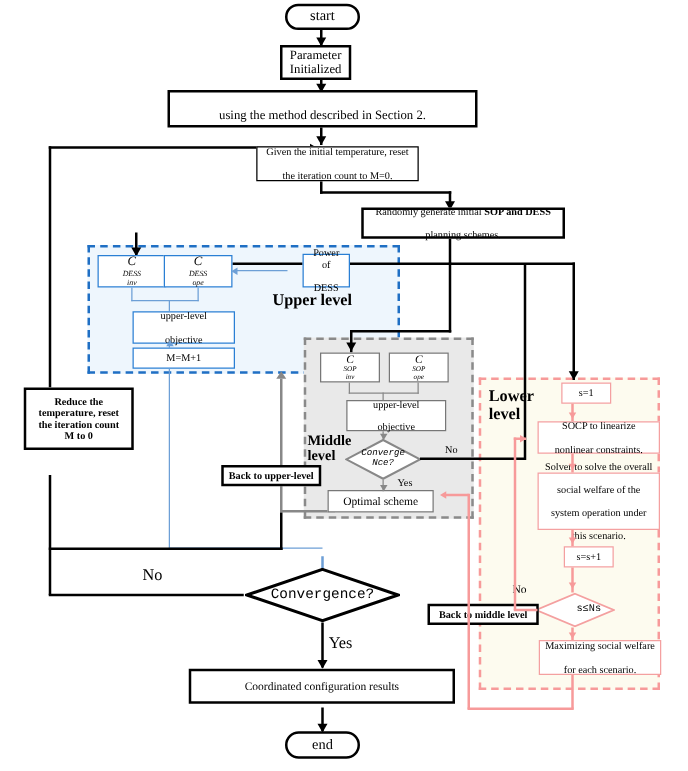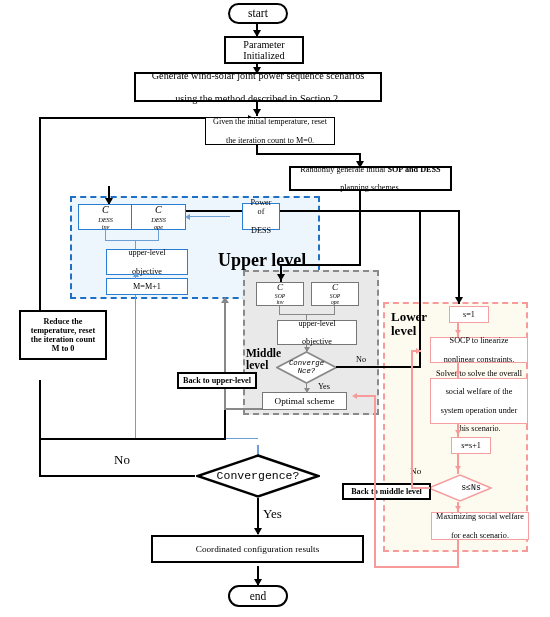--- a/index.html
+++ b/index.html
@@ -124,27 +124,27 @@
   <div class="ln" style="left:257px;top:498px;width:2px;height:36px;"></div>
   <div class="ar ar-d" style="left:253.5px;top:528px;"></div>
 
   <div class="ln" style="left:257px;top:566px;width:2px;height:19px;"></div>
   <div class="ar ar-d" style="left:253.5px;top:579px;"></div>
 
   <div class="node term f11" style="left:228px;top:3px;width:60px;height:21px;">
     <span>start</span>
   </div>
 
-  <div class="node blk f10" style="left:224px;top:36px;width:80px;height:28px;justify-content:center;">
+  <div class="node blk f10" style="left:224px;top:36px;width:57px;height:28px;justify-content:center;">
     <span>Parameter<br>Initialized</span>
   </div>
 
   <div class="node blk f10" style="left:134px;top:72px;width:248px;height:30px;">
     <span>
-      <span>Generate  wind-solar joint power sequence scenarios</span><br>
+      <br>
       <span>using the method described in Section 2.</span>
     </span>
   </div>
 
   <div class="node blk-thin f8" style="left:194px;top:117px;width:130px;height:28px;">
     <span>
       <span>Given the initial temperature, reset</span><br>
       <span>the iteration count to M=0.</span>
     </span>
   </div>
@@ -161,21 +161,21 @@
   </div>
 
   <div class="node blk f9" style="left:151px;top:535px;width:213px;height:28px;">
     <span>Coordinated configuration results</span>
   </div>
 
   <div class="node term f11" style="left:228px;top:585px;width:60px;height:22px;">
     <span>end</span>
   </div>
 
-  <div class="zlabel f13" style="left:218px;top:250px;font-size:18px;">Upper level</div>
+  <div class="zlabel f13" style="left:218px;top:232px;font-size:13px;">Upper level</div>
 
   <div class="node n-blue f10" style="left:78px;top:204px;width:55px;height:26px;">
     <span>
         <span class="mathvar">C</span>
         <span class="sup">DESS</span>
         <span class="sub">inv</span>
       </span>
   </div>
 
   <div class="node n-blue f10" style="left:131px;top:204px;width:55px;height:26px;">

